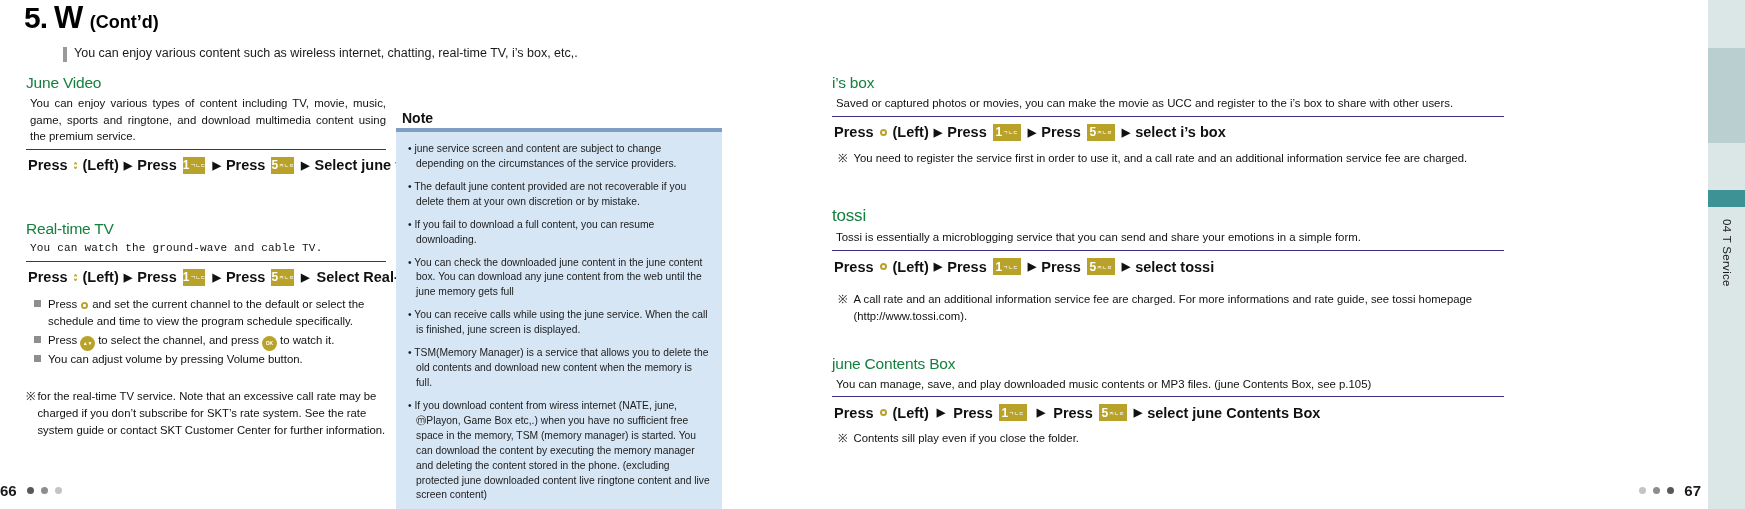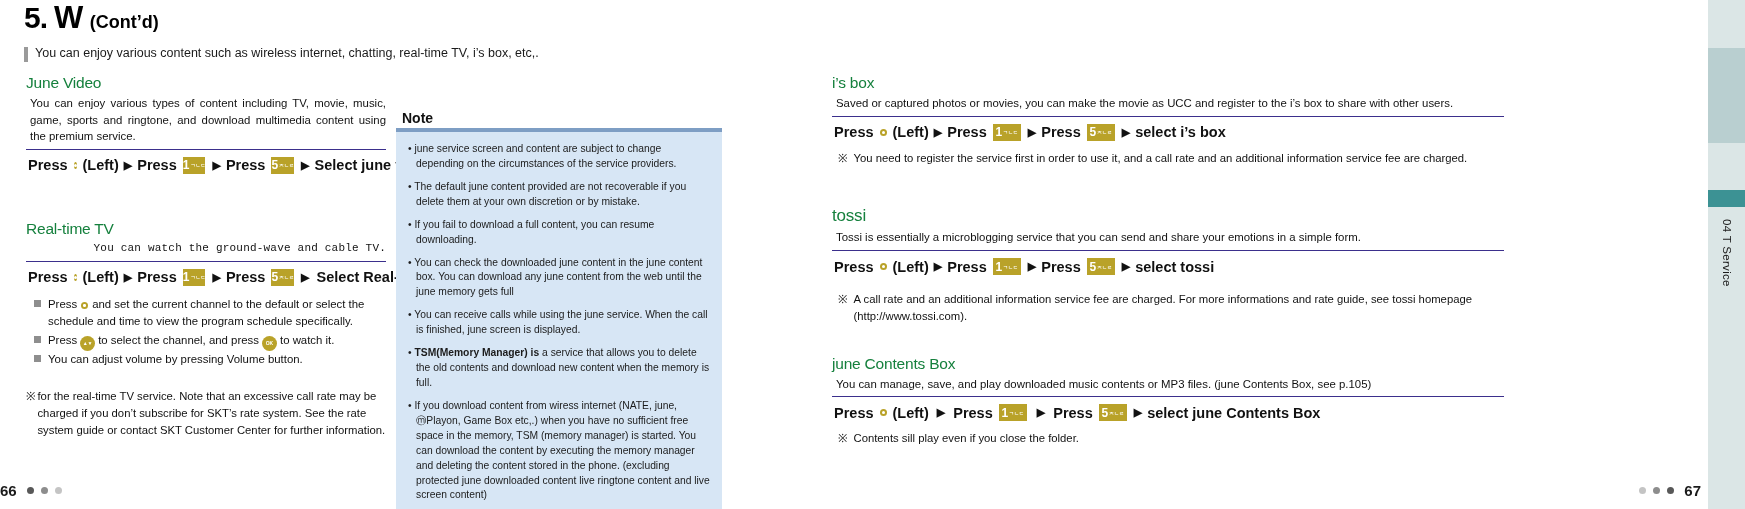--- a/index.html
+++ b/index.html
@@ -26,21 +26,21 @@
   .hdr-w {
     font-size: 31px; font-weight: bold; color: #000;
     margin-left: 7px; letter-spacing: -0.5px;
   }
   .hdr-cont {
     font-size: 18px; font-weight: bold; color: #000;
     margin-left: 7px;
   }
   .hdr-sub {
     display: flex; align-items: flex-start;
-    margin-top: 10px; 
+    margin-top: 10px; margin-left: 39px;
   }
   .hdr-bar {
     width: 4px; height: 15px; background: #9a9a9a;
     margin-right: 7px; margin-top: 1px;
   }
   .hdr-sub-txt { font-size: 12.5px; color: #1a1a1a; }
 
   
   .col-left  { position: absolute; left: 26px;  top: 74px; width: 360px; }
   .col-note  { position: absolute; left: 396px; top: 110px; width: 326px; }
@@ -53,21 +53,21 @@
     color: #15803d;
     letter-spacing: -0.2px;
   }
   h2.sect.small { font-size: 17px; }
   .sect-desc {
     font-size: 11.4px; color: #111; line-height: 1.45;
     margin: 0 0 4px 4px;
   }
   .sect-desc.mono {
     font-family: "Liberation Mono", monospace;
-    font-size: 11px; letter-spacing: 0.2px; text-align: right;
+    font-size: 11px; letter-spacing: 0.2px;
   }
   .sect-desc.just { text-align: justify; }
   .rule {
     border: none; border-top: 1.6px solid #3b2f8c;
     margin: 0 0 7px 0; height: 0;
   }
 
   
   .press-row {
     display: flex; align-items: center;
@@ -146,21 +146,21 @@
     background: #d7e6f5;
     padding: 10px 12px 8px 12px;
   }
   .note-body p {
     margin: 0 0 8px 0;
     font-size: 10.3px; line-height: 1.45;
     color: #1b1b1b; text-align: left;
     padding-left: 8px; text-indent: -8px;
   }
   .note-body p:last-child { margin-bottom: 0; }
-  .note-body .bold { font-weight: bold; }
+  .note-body .bold { font-weight: normal; }
 
   
   .sidetabs {
     position: absolute; right: 0; top: 0;
     width: 37px; height: 509px;
   }
   .stab { width: 37px; }
   .stab.t1 { height: 48px;  background: #dbe6e6; }
   .stab.t2 { height: 95px;  background: #b9cfd0; }
   .stab.t3 { height: 47px;  background: #dbe6e6; }

